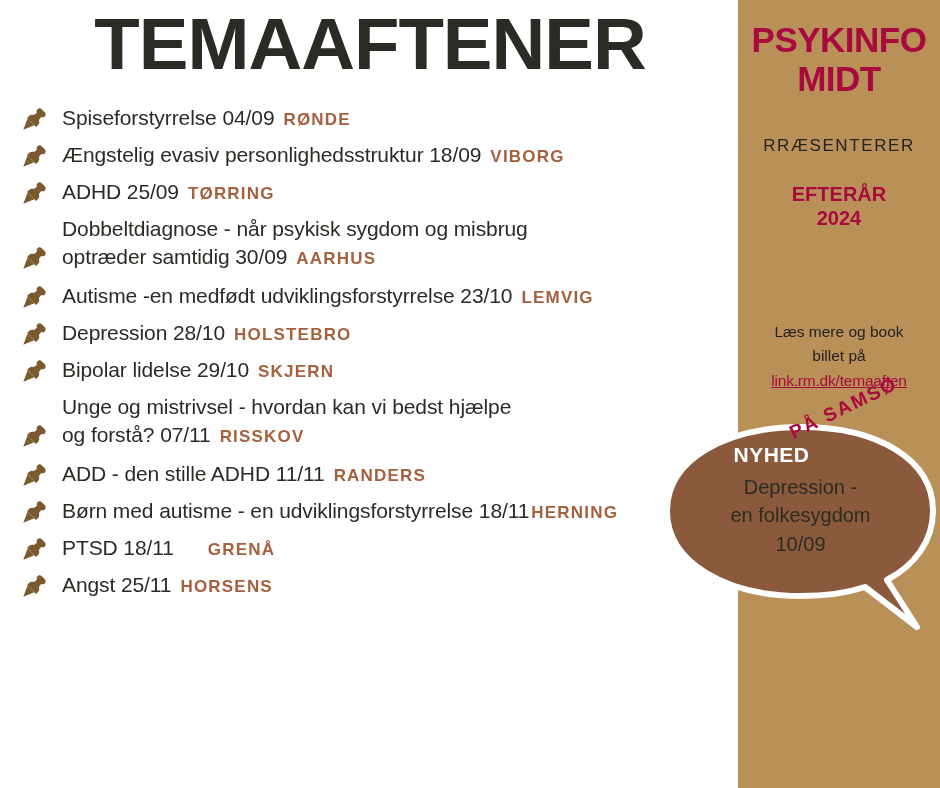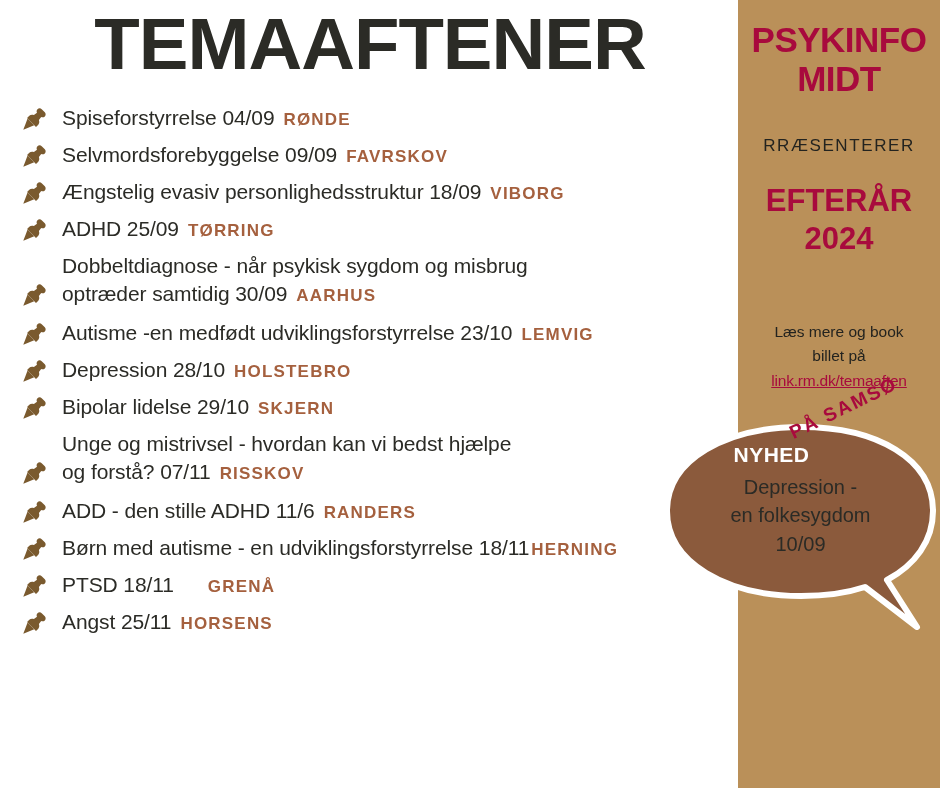--- a/index.html
+++ b/index.html
@@ -90,21 +90,21 @@
     font-size:17px;
     color:#23231F;
     letter-spacing:1.6px;
     font-weight:500;
   }
   #season-block{
     position:absolute;left:0;top:182px;width:202px;text-align:center;
   }
   #season-line1,#season-line2{
     font-weight:bold;
-    font-size:31px;
+    font-size:20px;
     color:#A80A3D;
     line-height:1.22;
     letter-spacing:0px;
   }
   #booking-block{
     position:absolute;left:4px;top:320px;width:194px;text-align:center;
     font-size:15.5px;color:#23231F;line-height:1.55;
   }
   #booking-url{
     color:#A80A3D;font-size:15.5px;font-weight:500;letter-spacing:-0.2px;
@@ -160,33 +160,20 @@
                 <path d="M15.5 3.2c1.2-1.2 3.1-1.1 4.2 0l3.1 3.1c1.1 1.1 1.2 3 0 4.2-1 1-2.4 1.1-3.6.5l-2.3 3.1c.6 1.5.5 3.3-.6 4.6L14 20.9 5.1 12l2.2-2.3c1.3-1.1 3.1-1.2 4.6-.6l3.1-2.3c-.6-1.2-.5-2.6.5-3.6z"></path>
                 <path d="M5.6 12.6L1.3 23.8l10.9-4.6z"></path>
               </g>
             </svg>
         </span>
         <span class="event-body">
           <span class="event-line"><span class="event-title">Spiseforstyrrelse 04/09</span><span class="event-city">RØNDE</span></span>
         </span>
       </div>
 
-      <div class="event-row">
-        <span class="pin-wrap">
-          <svg width="26" height="26" viewBox="0 0 26 26">
-              <g fill="#7A5A2E">
-                <path d="M15.5 3.2c1.2-1.2 3.1-1.1 4.2 0l3.1 3.1c1.1 1.1 1.2 3 0 4.2-1 1-2.4 1.1-3.6.5l-2.3 3.1c.6 1.5.5 3.3-.6 4.6L14 20.9 5.1 12l2.2-2.3c1.3-1.1 3.1-1.2 4.6-.6l3.1-2.3c-.6-1.2-.5-2.6.5-3.6z"></path>
-                <path d="M5.6 12.6L1.3 23.8l10.9-4.6z"></path>
-              </g>
-            </svg>
-        </span>
-        <span class="event-body">
-          <span class="event-line"><span class="event-title">Selvmordsforebyggelse 09/09</span><span class="event-city">FAVRSKOV</span></span>
-        </span>
-      </div>
 
       <div class="event-row">
         <span class="pin-wrap">
           <svg width="26" height="26" viewBox="0 0 26 26">
               <g fill="#7A5A2E">
                 <path d="M15.5 3.2c1.2-1.2 3.1-1.1 4.2 0l3.1 3.1c1.1 1.1 1.2 3 0 4.2-1 1-2.4 1.1-3.6.5l-2.3 3.1c.6 1.5.5 3.3-.6 4.6L14 20.9 5.1 12l2.2-2.3c1.3-1.1 3.1-1.2 4.6-.6l3.1-2.3c-.6-1.2-.5-2.6.5-3.6z"></path>
                 <path d="M5.6 12.6L1.3 23.8l10.9-4.6z"></path>
               </g>
             </svg>
         </span>
@@ -284,21 +271,21 @@
       <div class="event-row">
         <span class="pin-wrap">
           <svg width="26" height="26" viewBox="0 0 26 26">
               <g fill="#7A5A2E">
                 <path d="M15.5 3.2c1.2-1.2 3.1-1.1 4.2 0l3.1 3.1c1.1 1.1 1.2 3 0 4.2-1 1-2.4 1.1-3.6.5l-2.3 3.1c.6 1.5.5 3.3-.6 4.6L14 20.9 5.1 12l2.2-2.3c1.3-1.1 3.1-1.2 4.6-.6l3.1-2.3c-.6-1.2-.5-2.6.5-3.6z"></path>
                 <path d="M5.6 12.6L1.3 23.8l10.9-4.6z"></path>
               </g>
             </svg>
         </span>
         <span class="event-body">
-          <span class="event-line"><span class="event-title">ADD - den stille ADHD 11/6</span><span class="event-city">RANDERS</span></span>
+          <span class="event-line"><span class="event-title">ADD - den stille ADHD 11/11</span><span class="event-city">RANDERS</span></span>
         </span>
       </div>
 
       <div class="event-row">
         <span class="pin-wrap">
           <svg width="26" height="26" viewBox="0 0 26 26">
               <g fill="#7A5A2E">
                 <path d="M15.5 3.2c1.2-1.2 3.1-1.1 4.2 0l3.1 3.1c1.1 1.1 1.2 3 0 4.2-1 1-2.4 1.1-3.6.5l-2.3 3.1c.6 1.5.5 3.3-.6 4.6L14 20.9 5.1 12l2.2-2.3c1.3-1.1 3.1-1.2 4.6-.6l3.1-2.3c-.6-1.2-.5-2.6.5-3.6z"></path>
                 <path d="M5.6 12.6L1.3 23.8l10.9-4.6z"></path>
               </g>

